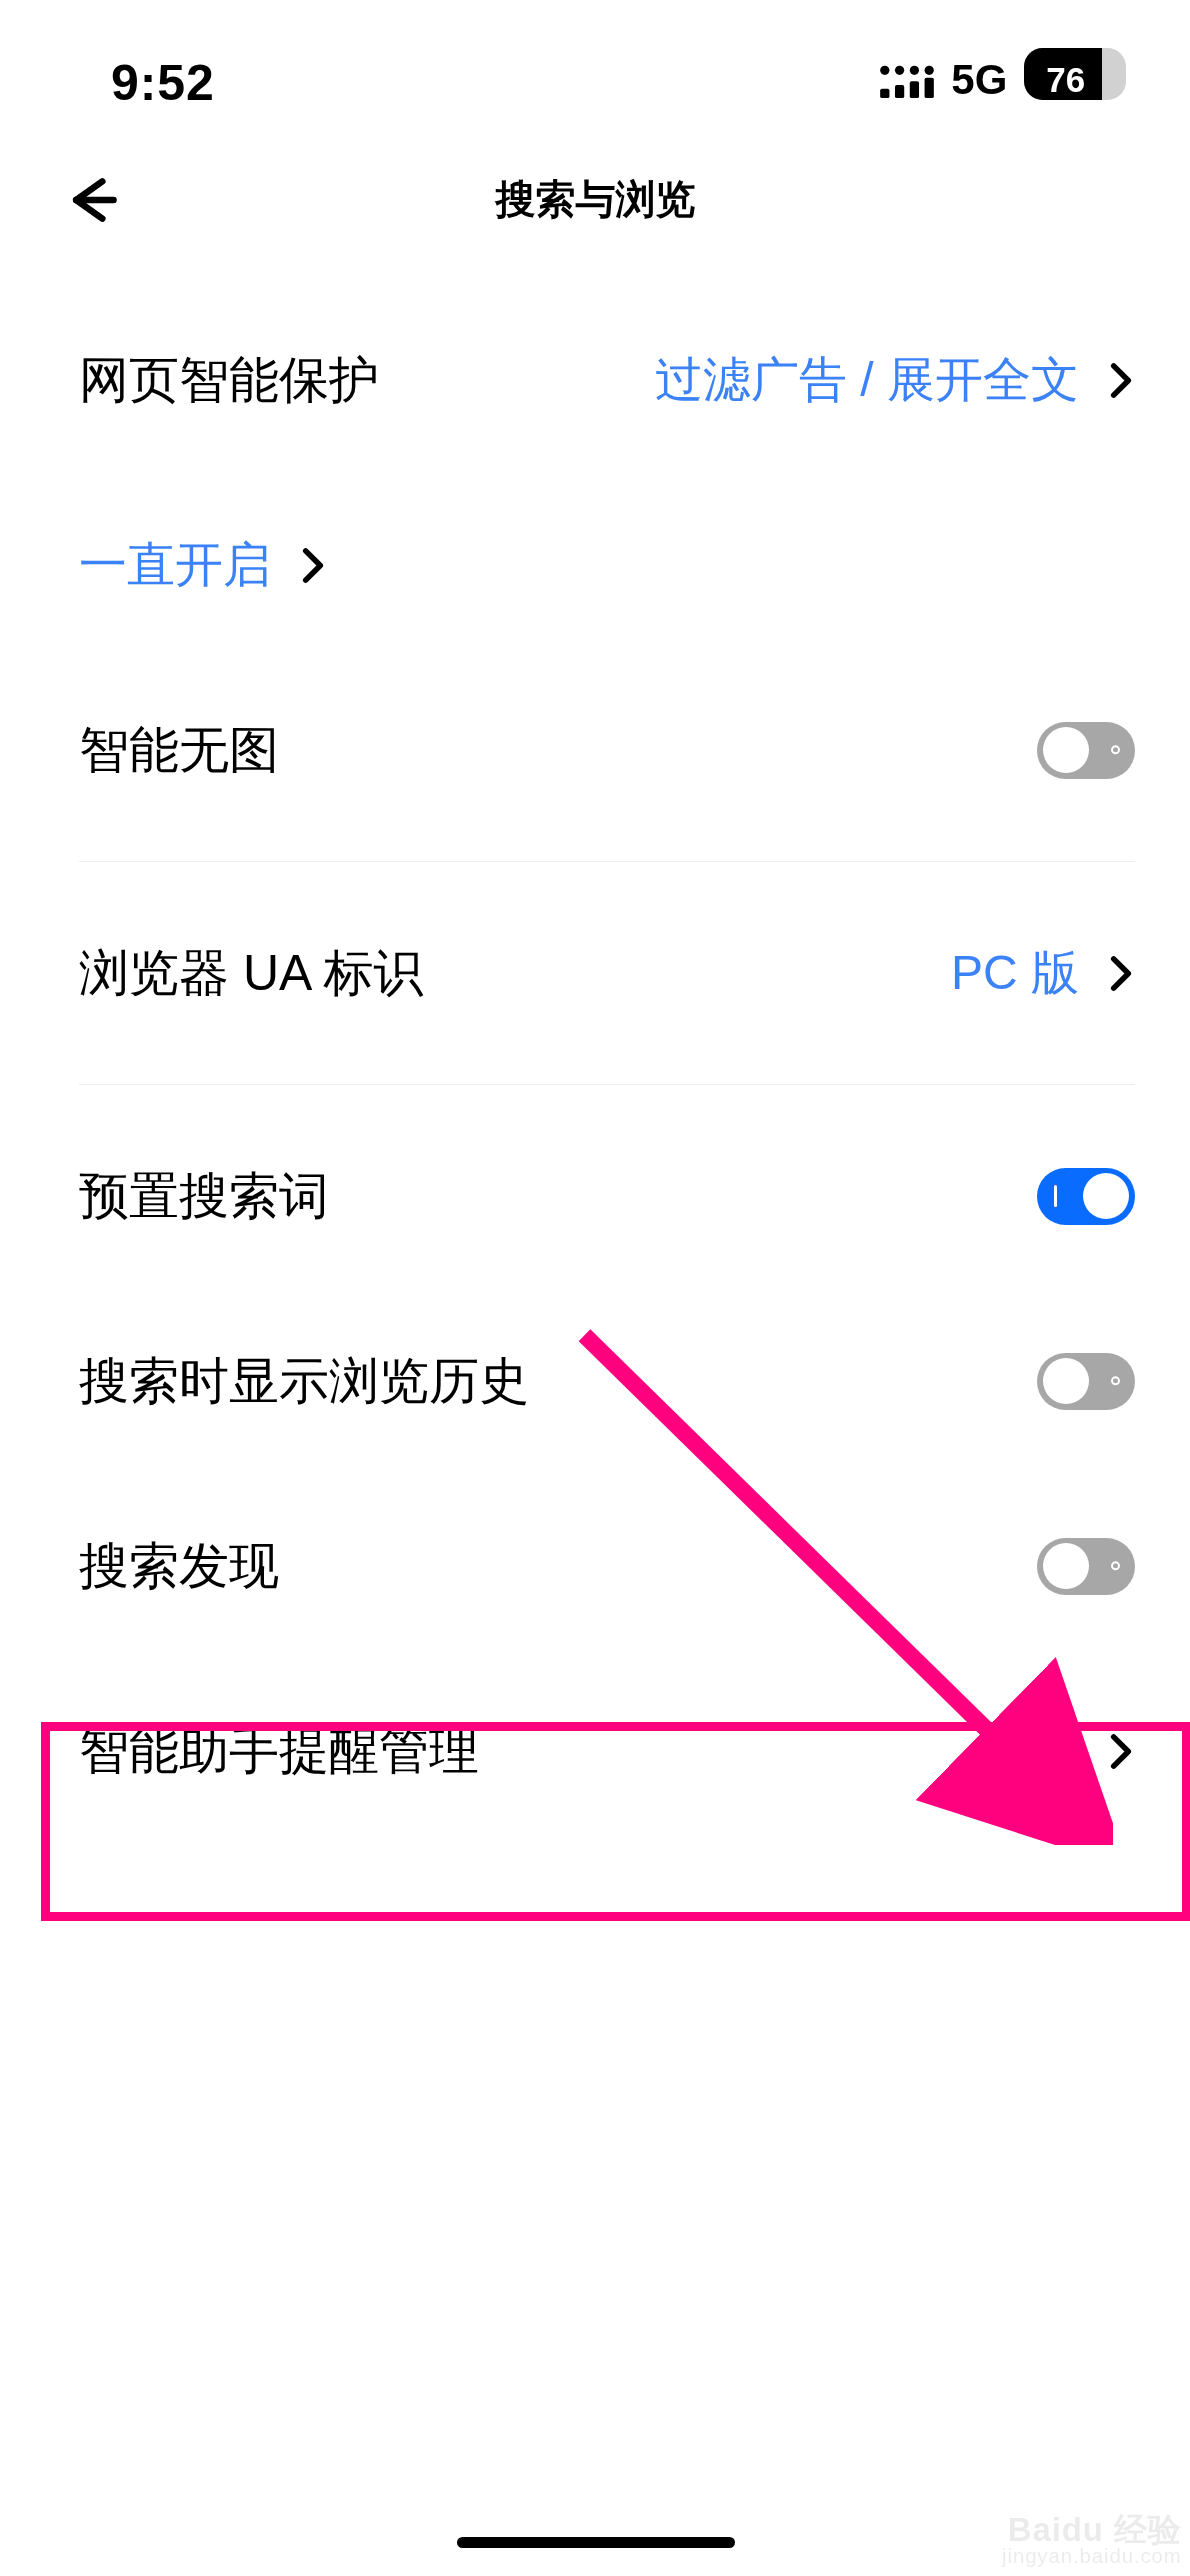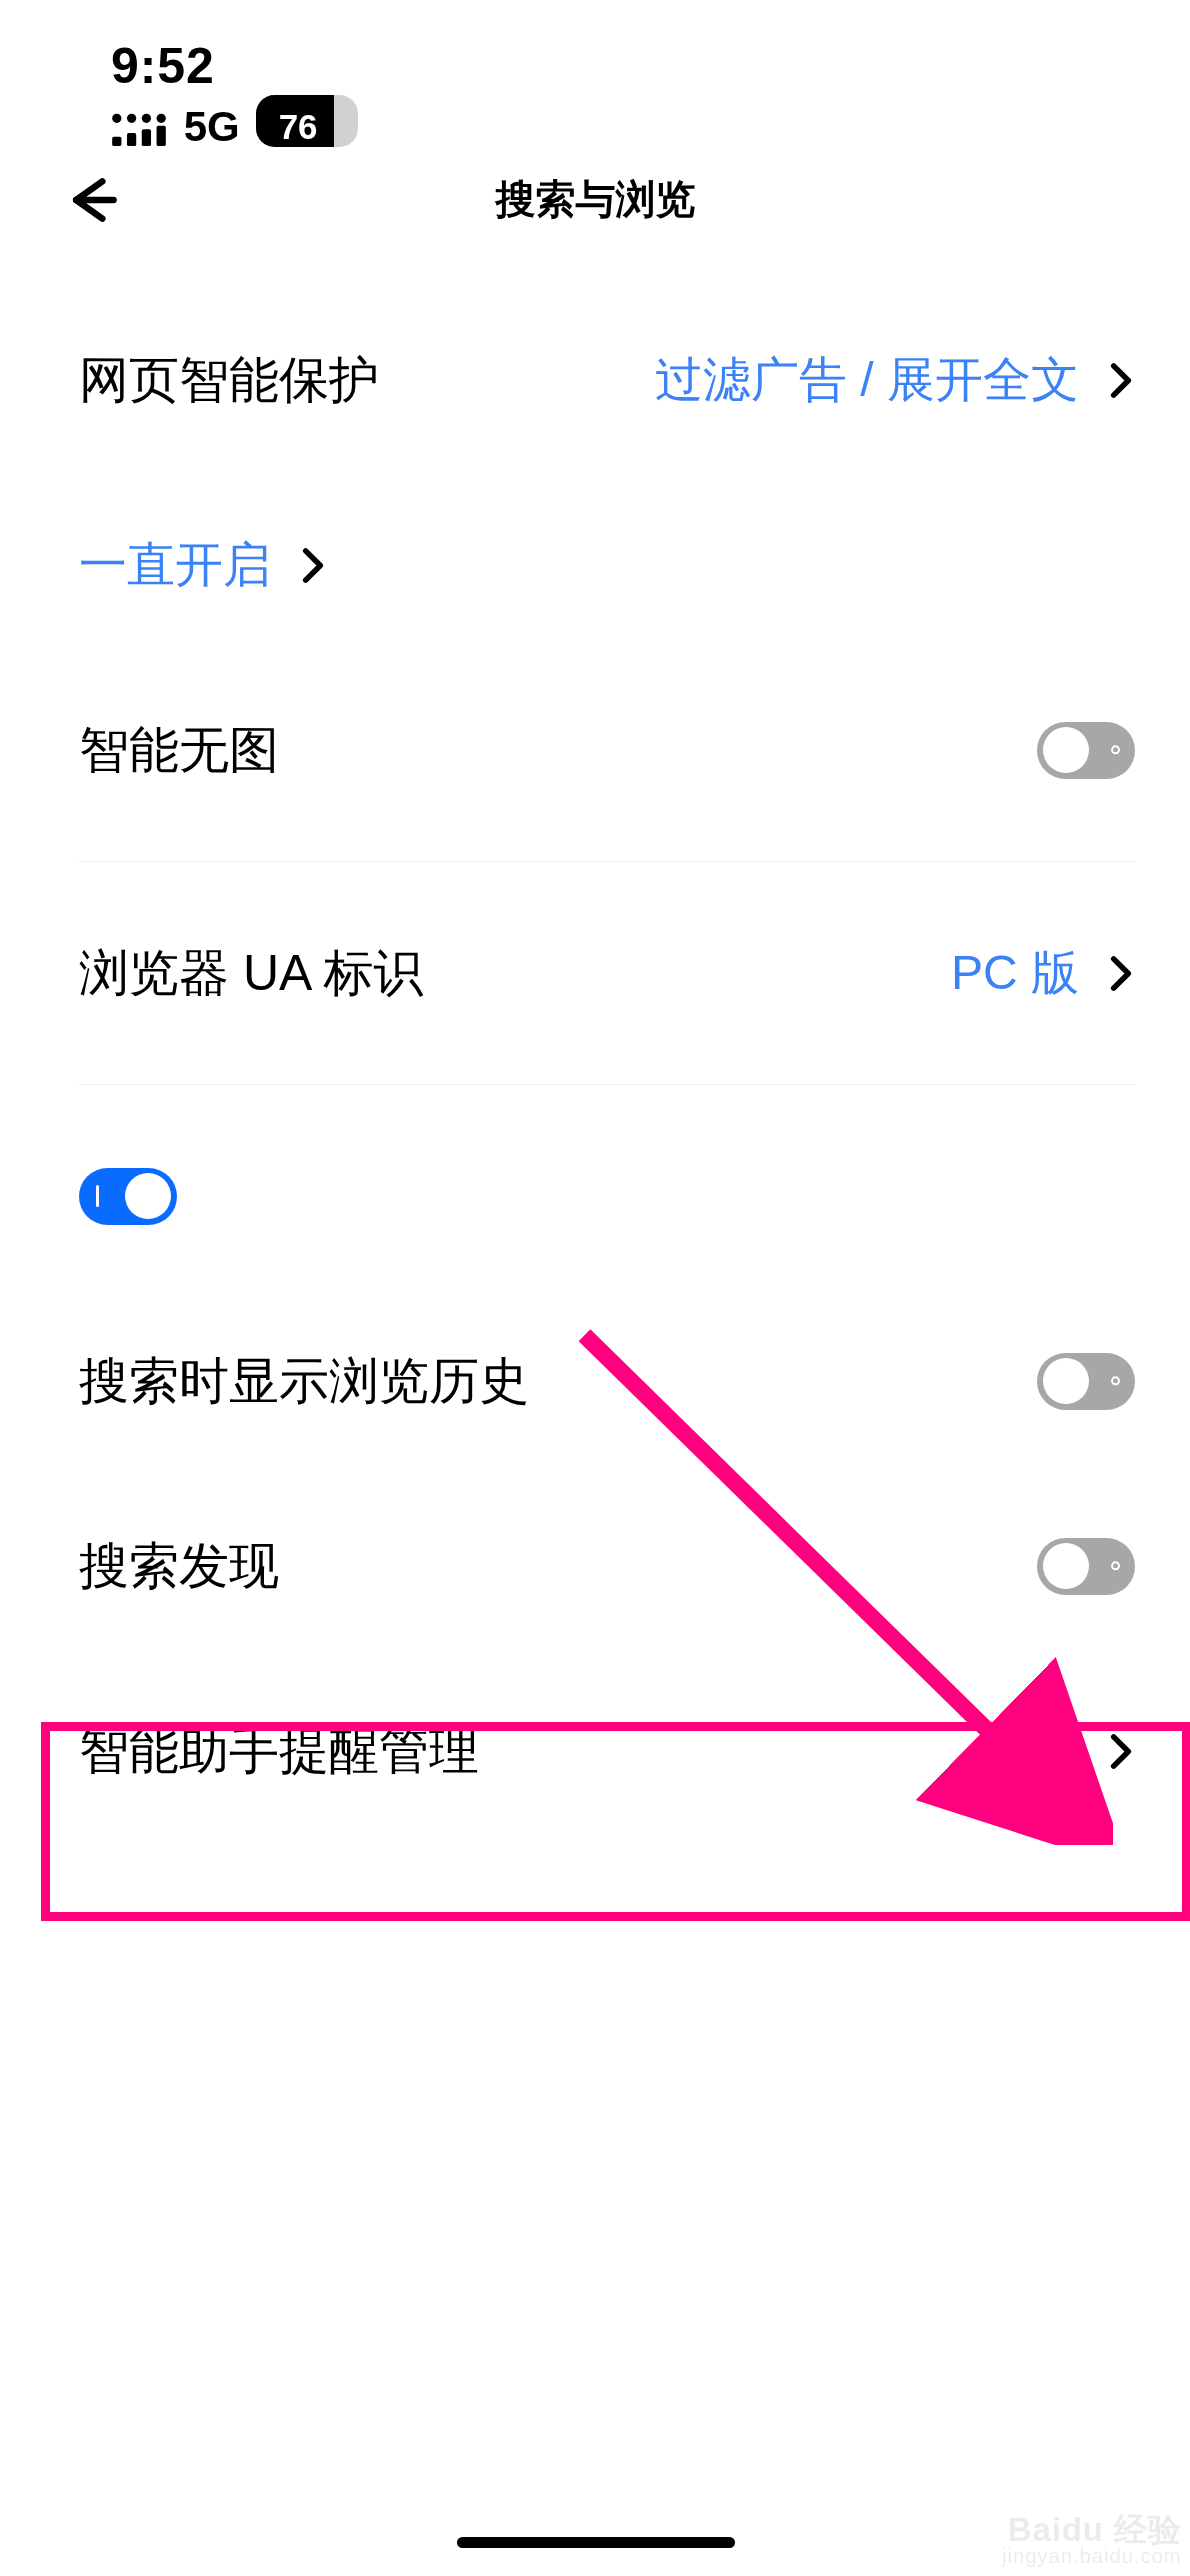--- a/index.html
+++ b/index.html
@@ -10,24 +10,23 @@
     background: #ffffff;
     color: #000;
     overflow: hidden;
     position: relative;
   }
 
   
   .status-bar {
     display: flex;
     justify-content: space-between;
-    align-items: flex-start;
+    align-items: flex-end;
     padding: 37px 65px 18.5px 111px;
     height: 130px;
-    flex-direction: column;
   }
   .status-time {
     font-size: 50px;
     font-weight: 700;
     letter-spacing: 0.9px;
   }
   .status-right {
     display: flex;
     align-items: center;
     gap: 16.7px;
@@ -292,20 +291,21 @@
           <svg width="22" height="37" viewBox="0 0 24 40">
               <path d="M4 4 L20 20 L4 36" stroke="#000" stroke-width="6" fill="none" stroke-linecap="round" stroke-linejoin="round"></path>
             </svg>
         </div>
       </div>
     </div>
   </div>
 
   <div class="section">
     <div class="row">
+      <div class="row-label">预置搜索词</div>
       <div class="row-right">
         <div class="toggle on">
           <div class="toggle-knob"></div>
             <div class="toggle-dot"></div>
         </div>
       </div>
     </div>
 
     <div class="row">
       <div class="row-label">搜索时显示浏览历史</div>

